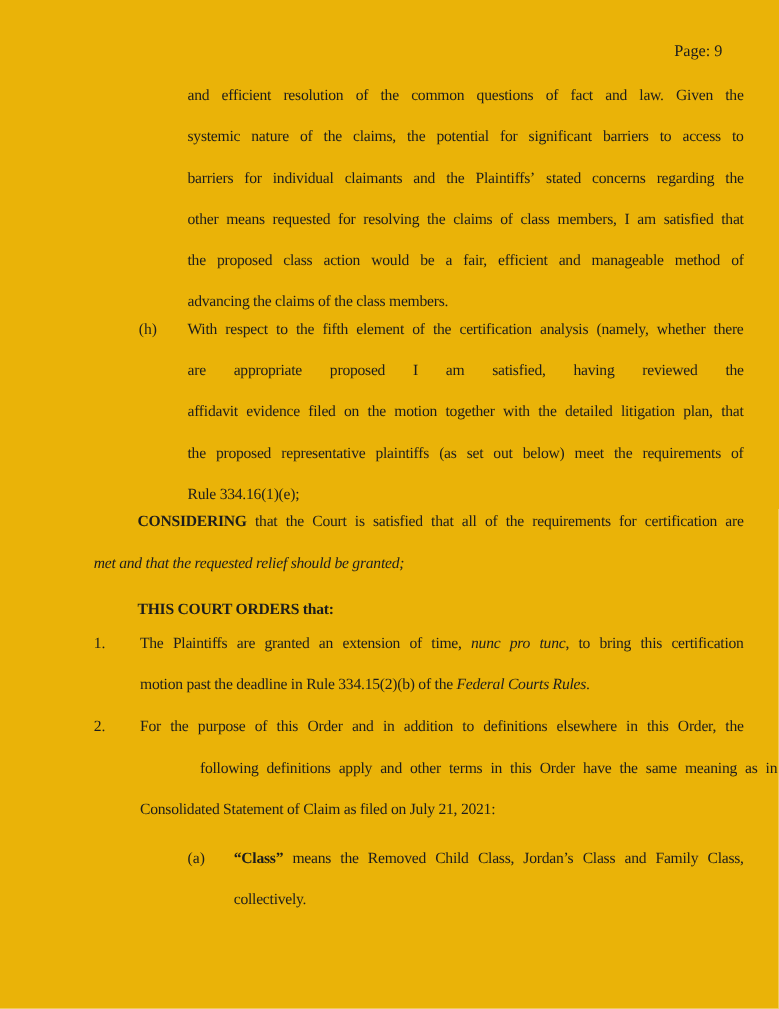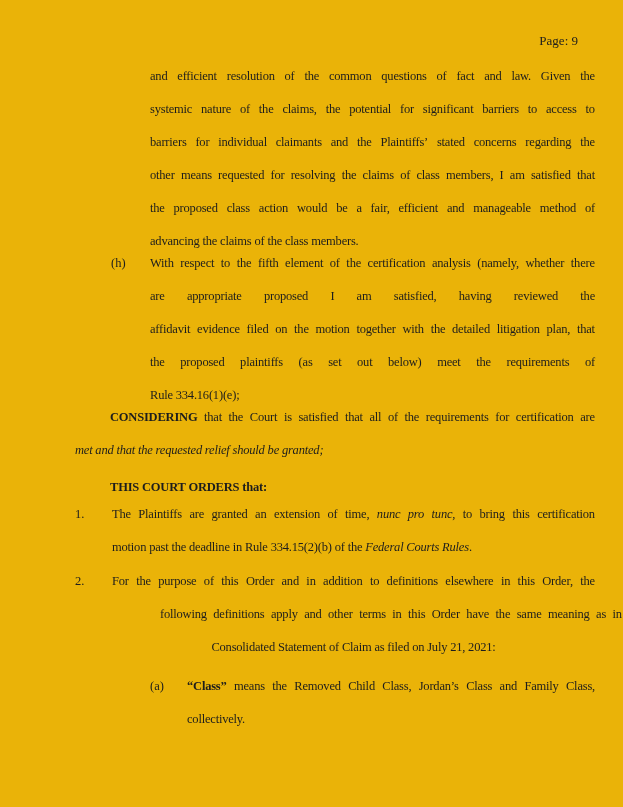--- a/index.html
+++ b/index.html
@@ -161,20 +161,21 @@
         <span class="w"><span>with</span></span>
         <span class="w"><span>the</span></span>
         <span class="w"><span>detailed</span></span>
         <span class="w"><span>litigation</span></span>
         <span class="w"><span>plan,</span></span>
         <span class="w"><span>that</span></span>
       </div>
       <div class="line just" style="left: 150px; width: 445px; top: 346px;">
         <span class="w"><span>the</span></span>
         <span class="w"><span>proposed</span></span>
+        <span class="w"><span>representative</span></span>
         <span class="w"><span>plaintiffs</span></span>
         <span class="w"><span>(as</span></span>
         <span class="w"><span>set</span></span>
         <span class="w"><span>out</span></span>
         <span class="w"><span>below)</span></span>
         <span class="w"><span>meet</span></span>
         <span class="w"><span>the</span></span>
         <span class="w"><span>requirements</span></span>
         <span class="w"><span>of</span></span>
       </div>
@@ -246,21 +247,21 @@
         <span class="w"><span>this</span></span>
         <span class="w"><span>Order</span></span>
         <span class="w"><span>have</span></span>
         <span class="w"><span>the</span></span>
         <span class="w"><span>same</span></span>
         <span class="w"><span>meaning</span></span>
         <span class="w"><span>as</span></span>
         <span class="w"><span>in</span></span>
         <span class="w"><span>the</span></span>
       </div>
-      <div class="line" style="left: 112px; width: 483px; top: 631px; text-align: center;"><span>Consolidated Statement of Claim as filed on July 21, 2021:</span></div>
+      <div class="line" style="left: 112px; width: 483px; top: 631px;"><span>Consolidated Statement of Claim as filed on July 21, 2021:</span></div>
       <div class="label" style="left: 150px; top: 670px;">(a)</div>
       <div class="line just" style="left: 187px; width: 408px; top: 670px;">
         <span class="w"><span class="b">“Class”</span></span>
         <span class="w"><span>means</span></span>
         <span class="w"><span>the</span></span>
         <span class="w"><span>Removed</span></span>
         <span class="w"><span>Child</span></span>
         <span class="w"><span>Class,</span></span>
         <span class="w"><span>Jordan’s</span></span>
         <span class="w"><span>Class</span></span>

